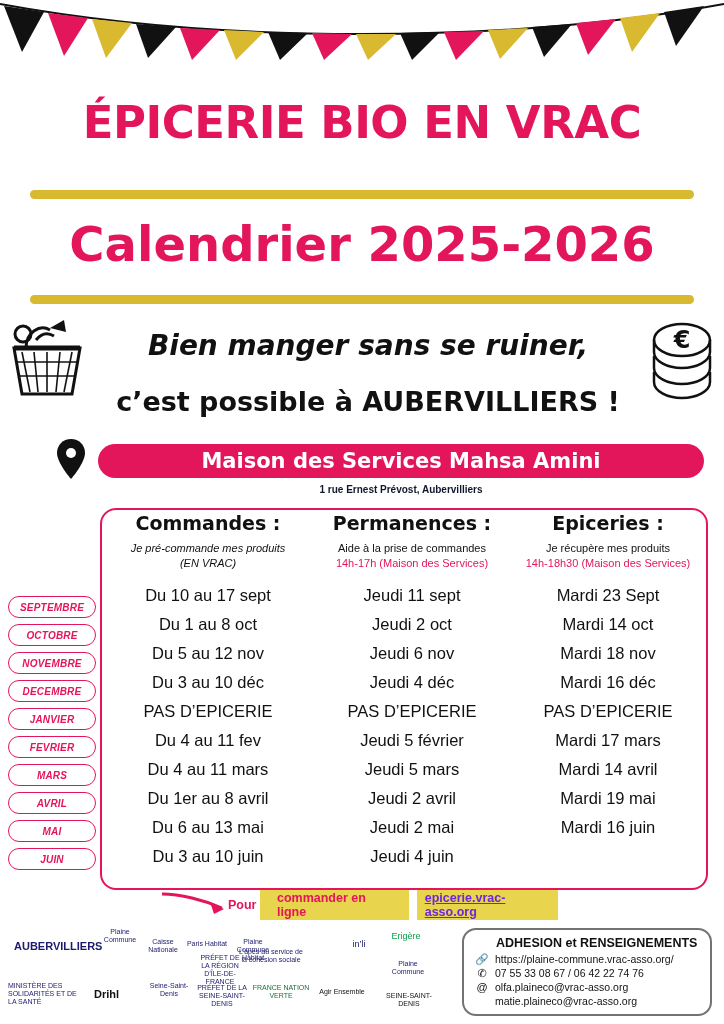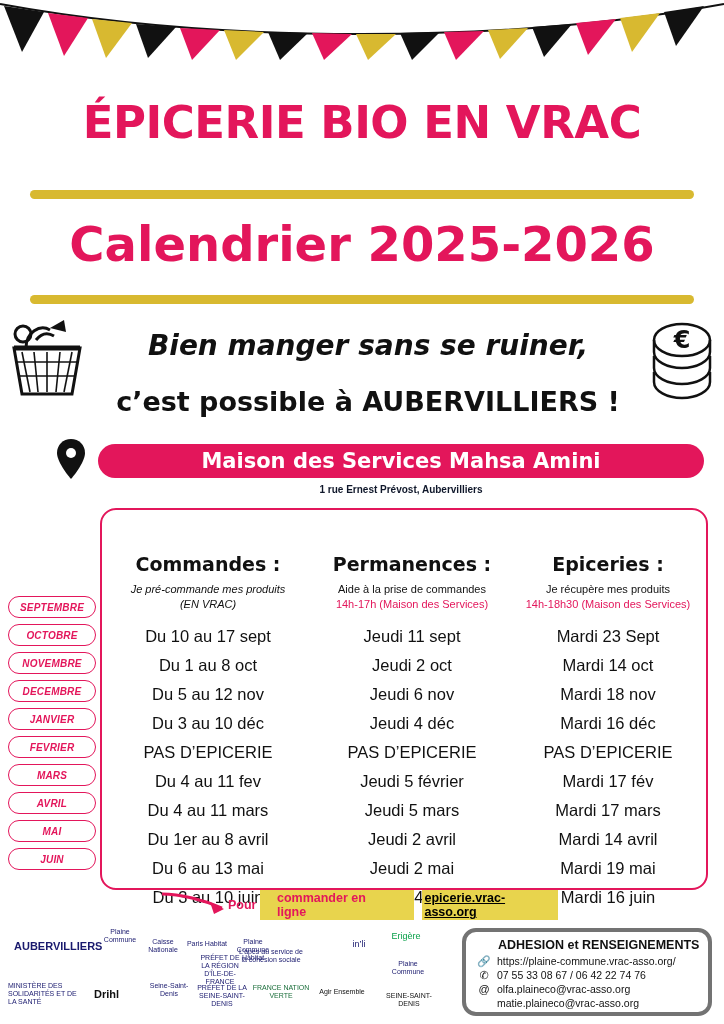--- a/index.html
+++ b/index.html
@@ -71,21 +71,21 @@
     text-align: center; font-size: 10px; font-weight: bold; color: #0f172a;
   }
 
   
   .tablebox {
     position: absolute; left: 100px; top: 508px; width: 608px; height: 382px;
     border: 2px solid #e3165b; border-radius: 16px;
     background: #fff;
   }
   .cols { position: absolute; left: 0; top: 0; width: 100%; height: 100%; display: flex; }
-  .col { flex: 1 1 0; padding-top: 18px; margin-top: 25px; }
+  .col { flex: 1 1 0; padding-top: 2px; }
   .col.c1 { flex: 0 0 212px; }
   .col.c2 { flex: 0 0 196px; }
   .col.c3 { flex: 0 0 196px; }
   .col-title {
     font-size: 19px; font-weight: bold; color: #111; text-align: center;
     font-family: "DejaVu Sans", sans-serif;
   }
   .col-sub {
     font-size: 11px; color: #111; text-align: center; margin-top: 7px;
     line-height: 15px; font-style: normal;
@@ -110,33 +110,33 @@
   }
 
   
   .arrow { position: absolute; left: 160px; top: 892px; width: 70px; height: 26px; }
   .orderline {
     position: absolute; left: 228px; top: 896px; width: 330px; height: 18px;
     font-size: 12.5px; font-weight: bold; color: #e3165b;
     display: flex; align-items: center;
   }
   .hl-y { background: #e8d44d; padding: 1px 17px; }
-  .hl-u { color: #000000; text-decoration: underline; background: #e8d44d; padding: 1px 2px; margin-left: 8px; }
+  .hl-u { color: #6d28d9; text-decoration: underline; background: #e8d44d; padding: 1px 8px; margin-left: 8px; }
 
   
   .logos { position: absolute; left: 0; top: 926px; width: 460px; height: 98px; }
   .logo-cell {
     position: absolute; color: #1a1a6e; font-size: 7px; line-height: 8px;
     font-family: "Liberation Sans", sans-serif;
   }
 
   
   .contact {
     position: absolute; left: 462px; top: 928px; width: 250px; height: 88px;
-    border: 4px solid #737373; border-radius: 14px; background: #fff;
+    border: 2px solid #737373; border-radius: 14px; background: #fff;
     padding: 6px 8px 6px 10px;
   }
   .contact-title {
     font-size: 12.5px; font-weight: bold; color: #111; margin-left: 22px; margin-bottom: 2px;
   }
   .contact-row {
     display: flex; align-items: flex-start; gap: 5px;
     font-size: 10.5px; color: #111; line-height: 14px;
   }
   .contact-ico { width: 16px; text-align: center; flex: 0 0 16px; font-size: 11px; }
@@ -286,21 +286,20 @@
         <div class="col-sub">
           <span>Je récupère mes produits</span><br>
           <span class="pink">14h-18h30 (Maison des Services)</span>
         </div>
         <div class="col-list">
           <div>Mardi 23 Sept</div>
           <div>Mardi 14 oct</div>
           <div>Mardi 18 nov</div>
           <div>Mardi 16 déc</div>
           <div class="none">PAS D’EPICERIE</div>
-          <div>Mardi 17 fév</div>
           <div>Mardi 17 mars</div>
           <div>Mardi 14 avril</div>
           <div>Mardi 19 mai</div>
           <div>Mardi 16 juin</div>
         </div>
       </div>
 
     </div>
   </div>
 

